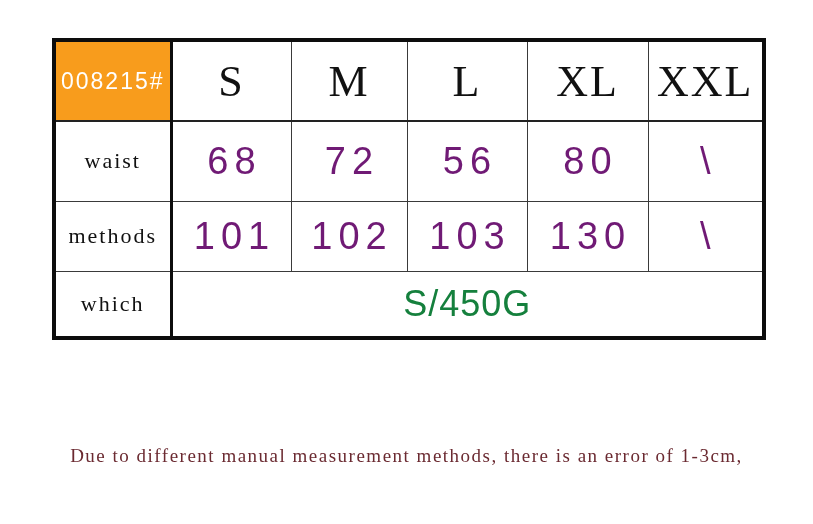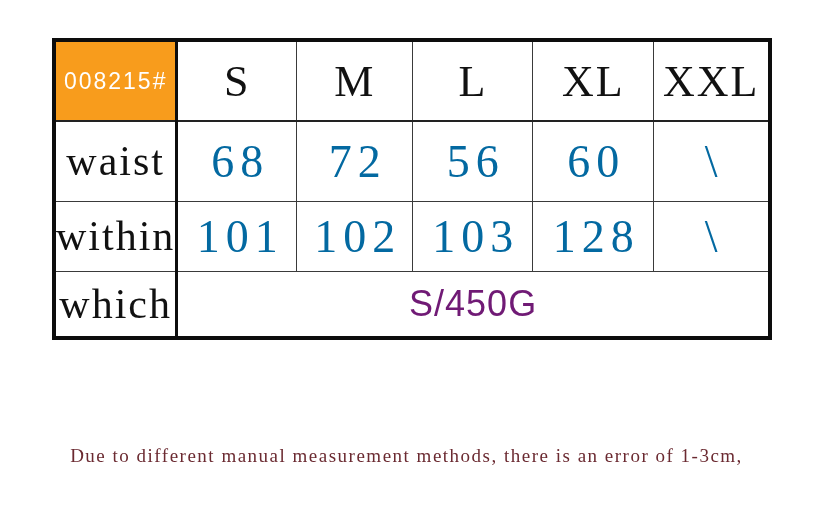--- a/index.html
+++ b/index.html
@@ -54,34 +54,34 @@
   }
   .size-h {
     font-family: "Liberation Serif", serif;
     color: #111111;
     font-size: 44px;
     letter-spacing: 2px;
   }
   .col-label {
     font-family: "Liberation Serif", serif;
     color: #111111;
-    font-size: 42px;
+    font-size: 22px;
     letter-spacing: 2px;
   }
   tr.r-hip .col-label { font-size: 40px; letter-spacing: 1px; }
   .num {
-    font-family: Liberation Serif, serif;
-    color: #0369a1;
-    font-size: 46px;
+    font-family: Liberation Sans, sans-serif;
+    color: #701a75;
+    font-size: 38px;
     letter-spacing: 6px;
     text-indent: 6px; 
   }
   .weight-val {
     font-family: "Liberation Sans", sans-serif;
-    color: #701a75;
+    color: #15803d;
     font-size: 36px;
     letter-spacing: 1px;
   }
   .note {
     position: absolute;
     left: 0;
     top: 438px;
     width: 813px;
     text-align: center;
     color: #6B2A31;
@@ -113,31 +113,31 @@
         <th class="size-h">L</th>
         <th class="size-h">XL</th>
         <th class="size-h">XXL</th>
       </tr>
 
       <tr class="r-waist">
         <th class="col-label">waist</th>
         <td class="num">68</td>
         <td class="num">72</td>
         <td class="num">56</td>
-        <td class="num">60</td>
+        <td class="num">80</td>
         <td class="num">\</td>
       </tr>
 
 
       <tr class="r-length">
-        <th class="col-label">within</th>
+        <th class="col-label">methods</th>
         <td class="num">101</td>
         <td class="num">102</td>
         <td class="num">103</td>
-        <td class="num">128</td>
+        <td class="num">130</td>
         <td class="num">\</td>
       </tr>
 
       <tr class="r-weight">
         <th class="col-label">which</th>
         <td class="weight-val" colspan="5">S/450G</td>
       </tr>
     </tbody>
   </table>
 

